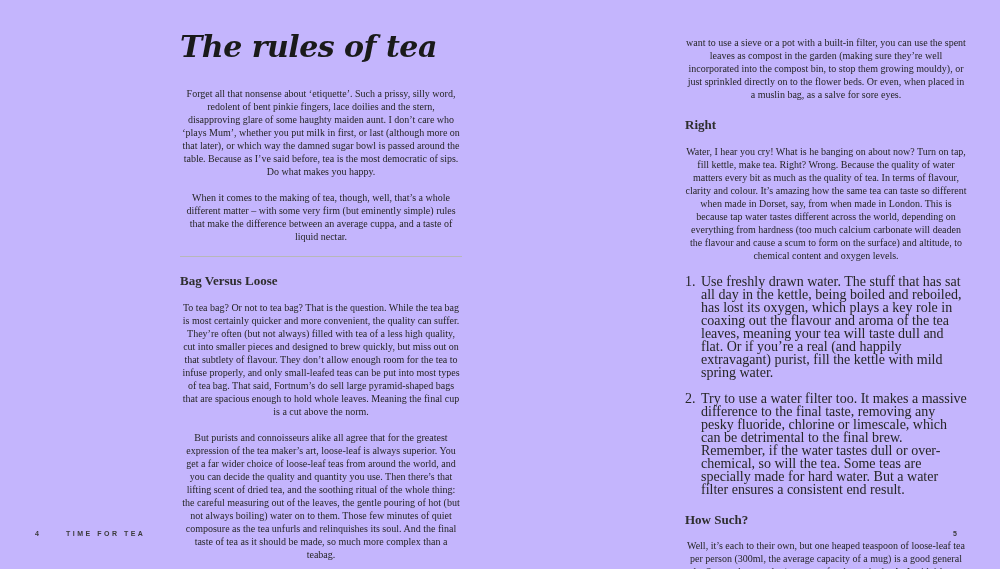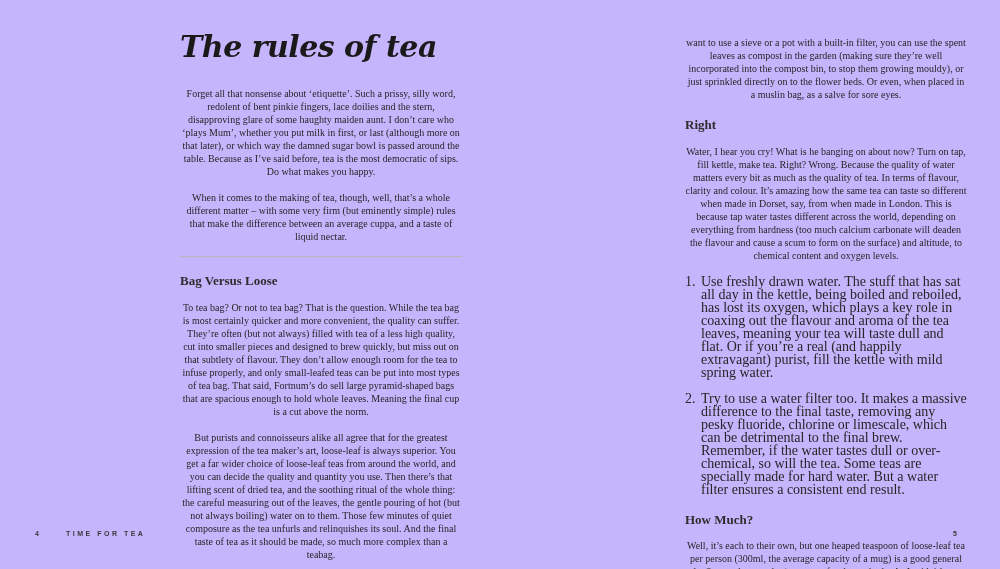--- a/index.html
+++ b/index.html
@@ -105,21 +105,21 @@
 
     <h2 class="section-heading">Right</h2>
 
     <p class="body-para">Water, I hear you cry! What is he banging on about now? Turn on tap, fill kettle, make tea. Right? Wrong. Because the quality of water matters every bit as much as the quality of tea. In terms of flavour, clarity and colour. It’s amazing how the same tea can taste so different when made in Dorset, say, from when made in London. This is because tap water tastes different across the world, depending on everything from hardness (too much calcium carbonate will deaden the flavour and cause a scum to form on the surface) and altitude, to chemical content and oxygen levels.</p>
 
     <ol class="numbered-list">
       <li>Use freshly drawn water. The stuff that has sat all day in the kettle, being boiled and reboiled, has lost its oxygen, which plays a key role in coaxing out the flavour and aroma of the tea leaves, meaning your tea will taste dull and flat. Or if you’re a real (and happily extravagant) purist, fill the kettle with mild spring water.</li>
       <li>Try to use a water filter too. It makes a massive difference to the final taste, removing any pesky fluoride, chlorine or limescale, which can be detrimental to the final brew. Remember, if the water tastes dull or over-chemical, so will the tea. Some teas are specially made for hard water. But a water filter ensures a consistent end result.</li>
     </ol>
 
-    <h2 class="section-heading">How Much?</h2>
+    <h2 class="section-heading">How Such?</h2>
 
     <p class="body-para">Well, it’s each to their own, but one heaped teaspoon of loose-leaf tea per person (300ml, the average capacity of a mug) is a good general rule. Some advocate the ‘one extra for the pot’ rule. As I said, it’s your call, but it does make for a far stronger cup. But remember, you can make your brew as strong or weak as you desire.</p>
 
     <p class="body-para">And remember that you can steep some teas, such as greens and oolongs, multiple times. I remember sitting in a Taipei teahouse with a Taiwanese</p>
   </div>
 
   <div class="footer-item folio-left">4</div>
 
   <div class="footer-item running-head">TIME FOR TEA</div>
 

